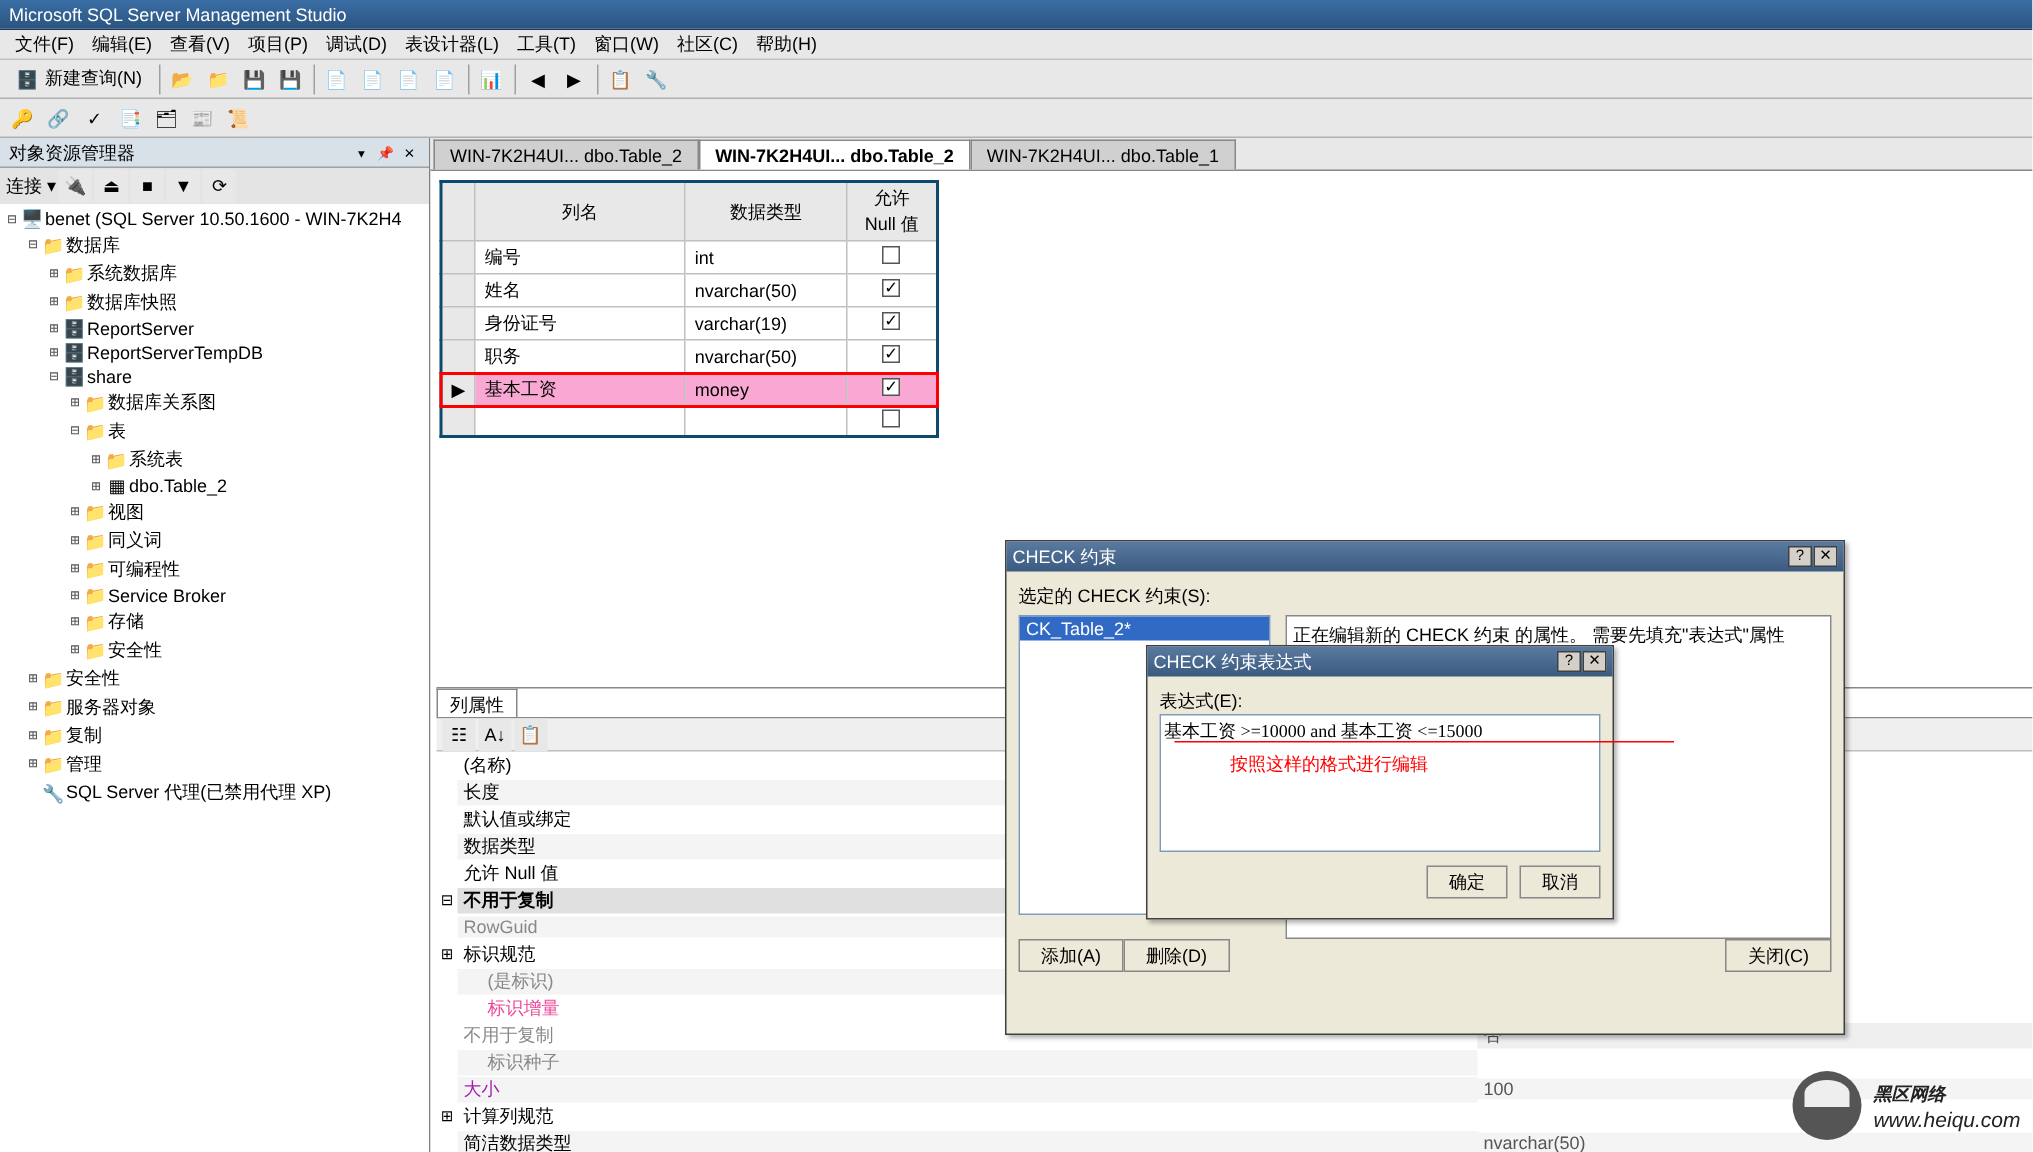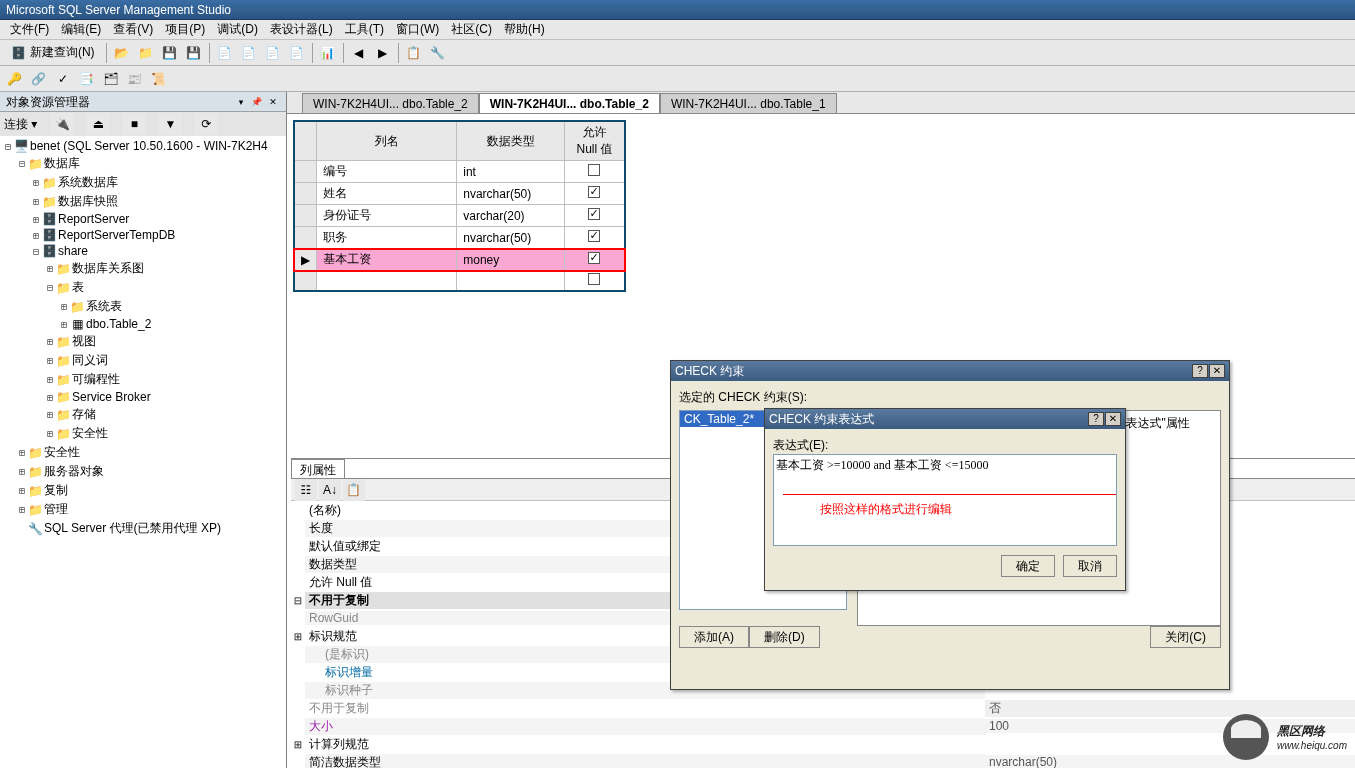--- a/index.html
+++ b/index.html
@@ -14,30 +14,30 @@
 .tool-btn { width: 22px; height: 22px; border: 1px solid transparent; display: inline-flex; align-items: center; justify-content: center; background: #e8e8e8; }
 .new-query { padding: 0 6px; height: 22px; display: inline-flex; align-items: center; gap: 4px; border: 1px solid transparent; }
 .sep { width: 1px; height: 20px; background: #a0a0a0; margin: 0 2px; }
 
 .main-area { display: flex; height: calc(100% - 92px); }
 
 .object-explorer { width: 287px; background: #e8e8e8; border-right: 1px solid #808080; display: flex; flex-direction: column; }
 .panel-header { background: #d8e0e8; height: 20px; line-height: 20px; padding: 0 6px; border-bottom: 1px solid #a0a0a0; display: flex; justify-content: space-between; align-items: center; }
 .panel-header .controls { display: flex; gap: 2px; }
 .panel-header .ctrl { width: 14px; height: 14px; font-size: 9px; display: inline-flex; align-items: center; justify-content: center; }
-.oe-toolbar { height: 24px; background: #e4e4e4; display: flex; align-items: center; padding: 0 4px; gap: 14px; }
+.oe-toolbar { height: 24px; background: #e4e4e4; display: flex; align-items: center; padding: 0 4px; gap: 2px; }
 .tree { flex: 1; background: #fff; overflow: auto; padding: 2px 0; }
 .tree-node { white-space: nowrap; padding: 1px 0; display: flex; align-items: center; }
 .tree-node .exp { width: 12px; text-align: center; font-family: monospace; font-size: 10px; color: #555; cursor: pointer; }
 .tree-node .icon { width: 16px; height: 14px; display: inline-flex; align-items: center; justify-content: center; }
 .folder { color: #d9a93e; }
 .db-icon { color: #d9a93e; }
 
 .content-area { flex: 1; display: flex; flex-direction: column; background: #fff; }
-.tabs { height: 22px; background: #e8e8e8; display: flex; align-items: flex-end; border-bottom: 1px solid #888; padding-left: 15px; }
+.tabs { height: 22px; background: #e8e8e8; display: flex; align-items: flex-end; border-bottom: 1px solid #888; padding-left: 2px; }
 .tab { height: 20px; padding: 0 10px; background: #d0d0d0; border: 1px solid #888; border-bottom: none; margin-right: 0; line-height: 20px; cursor: default; }
 .tab.active { background: #fff; font-weight: bold; }
 
 .table-designer { padding: 6px; }
 .design-grid { border: 2px solid #0c4a6e; border-collapse: collapse; }
 .design-grid th, .design-grid td { border: 1px solid #c0c0c0; padding: 2px 6px; height: 19px; }
 .design-grid th { background: #e8e8e8; font-weight: normal; text-align: center; }
 .design-grid td { background: #fff; }
 .row-header { width: 18px; background: #e8e8e8 !important; text-align: center; }
 .col-name { width: 140px; }
@@ -63,21 +63,21 @@
 .dialog { position: absolute; background: #ece9d8; border: 1px solid #404040; box-shadow: 2px 2px 3px rgba(0,0,0,0.3); }
 .dialog-title { background: linear-gradient(#5a7aa0, #3a5a80); color: #fff; height: 20px; line-height: 20px; padding: 0 4px; display: flex; justify-content: space-between; align-items: center; }
 .dialog-title .btns { display: flex; gap: 1px; }
 .dialog-title .btns span { width: 16px; height: 14px; background: #d4d0c8; border: 1px solid #404040; display: inline-flex; align-items: center; justify-content: center; font-size: 10px; color: #000; }
 .dialog-body { padding: 8px; }
 .btn { background: #ece9d8; border: 1px solid #888; padding: 2px 14px; height: 22px; }
 
 .check-dialog { left: 670px; top: 360px; width: 560px; height: 330px; }
 .check-list { width: 168px; height: 200px; background: #fff; border: 1px solid #7f9db9; }
 
-.expr-dialog { left: 764px; top: 408px; width: 362px; height: 183px; z-index: 10; }
+.expr-dialog { left: 764px; top: 430px; width: 312px; height: 183px; z-index: 10; }
 .expr-box { width: 100%; height: 92px; background: #fff; border: 1px solid #7f9db9; padding: 2px; font-family: "SimSun"; resize: none; }
 .expr-annotation { color: red; text-align: left; margin-top: 4px; }
 
 .watermark { position: absolute; right: 8px; bottom: 8px; font-style: italic; font-size: 30px; color: #222; display: flex; align-items: center; gap: 8px; }
 .mushroom { width: 46px; height: 46px; border-radius: 50%; background: #555; position: relative; }
 .mushroom::before { content: ""; position: absolute; top: 6px; left: 8px; width: 30px; height: 18px; background: #eee; border-radius: 50% 50% 0 0; }
 
 svg.arrow { position: absolute; pointer-events: none; }
 </style>
 </head>
@@ -291,21 +291,21 @@
             </tr>
             <tr>
               <td class="row-header"></td>
     <td class="col-name">姓名</td>
     <td class="col-type">nvarchar(50)</td>
     <td class="col-null"><span class="checkbox checked"></span></td>
             </tr>
             <tr>
               <td class="row-header"></td>
     <td class="col-name">身份证号</td>
-    <td class="col-type">varchar(20)</td>
+    <td class="col-type">varchar(19)</td>
     <td class="col-null"><span class="checkbox checked"></span></td>
             </tr>
             <tr>
               <td class="row-header"></td>
     <td class="col-name">职务</td>
     <td class="col-type">nvarchar(50)</td>
     <td class="col-null"><span class="checkbox checked"></span></td>
             </tr>
             <tr class="highlight-row">
               <td class="row-header">▶</td>
@@ -377,32 +377,32 @@
         <span class="label">标识规范</span>
         <span class="value"></span>
       </div>
     <div class="props-row alt">
         <span class="exp"></span>
         <span class="label" style="color:#888;padding-left:20px">(是标识)</span>
         <span class="value"></span>
       </div>
     <div class="props-row">
         <span class="exp"></span>
-        <span class="label" style="color:#0369a1;padding-left:20px">标识增量</span>
-        <span class="value"></span>
-      </div>
-    <div class="props-row alt">
-        <span class="exp"></span>
-        <span class="label" style="color:#888;padding-left:20px">标识种子</span>
+        <span class="label" style="color:#ec4899;padding-left:20px">标识增量</span>
         <span class="value"></span>
       </div>
     <div class="props-row">
         <span class="exp"></span>
         <span class="label" style="color:#888">不用于复制</span>
         <span class="value">否</span>
+      </div>
+    <div class="props-row alt">
+        <span class="exp"></span>
+        <span class="label" style="color:#888;padding-left:20px">标识种子</span>
+        <span class="value"></span>
       </div>
     <div class="props-row alt">
         <span class="exp"></span>
         <span class="label" style="color:#a21caf">大小</span>
         <span class="value">100</span>
       </div>
     <div class="props-row">
         <span class="exp">⊞</span>
         <span class="label">计算列规范</span>
         <span class="value"></span>
@@ -469,15 +469,15 @@
         <path d="M0,0 L7,3 L0,6 Z" fill="red"></path>
       </marker>
     </defs>
   <line x1="5" y1="5" x2="70" y2="55" stroke="red" stroke-width="1.5" marker-end="url(#ah)"></line>
 </svg>
 
 <div class="watermark">
   <div class="mushroom"></div>
   <div>
     <div style="font-weight:bold">黑区网络</div>
-    <div style="font-size:10px;font-style:italic">www.heiqu.com</div>
+    <div style="font-size:14px;font-style:italic">www.heiqu.com</div>
   </div>
 </div>
 
 </body></html>

